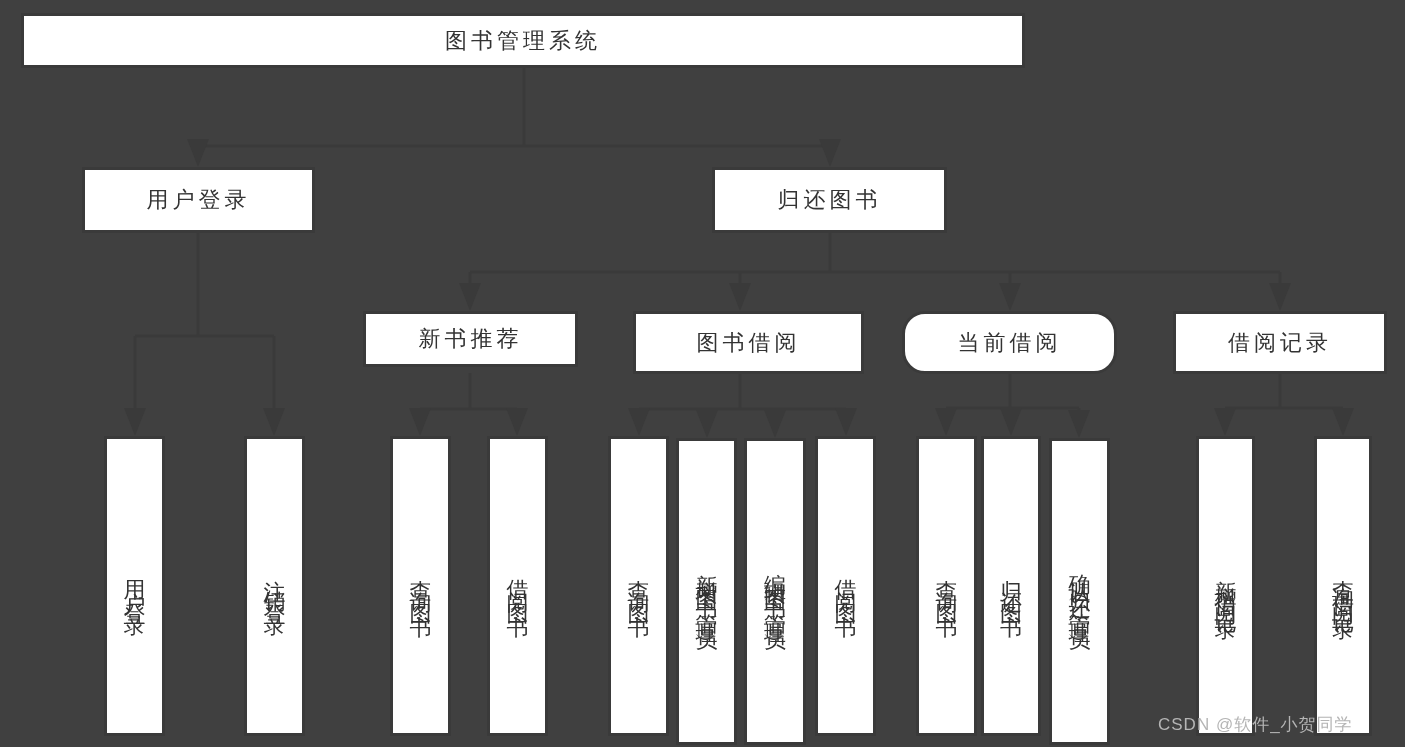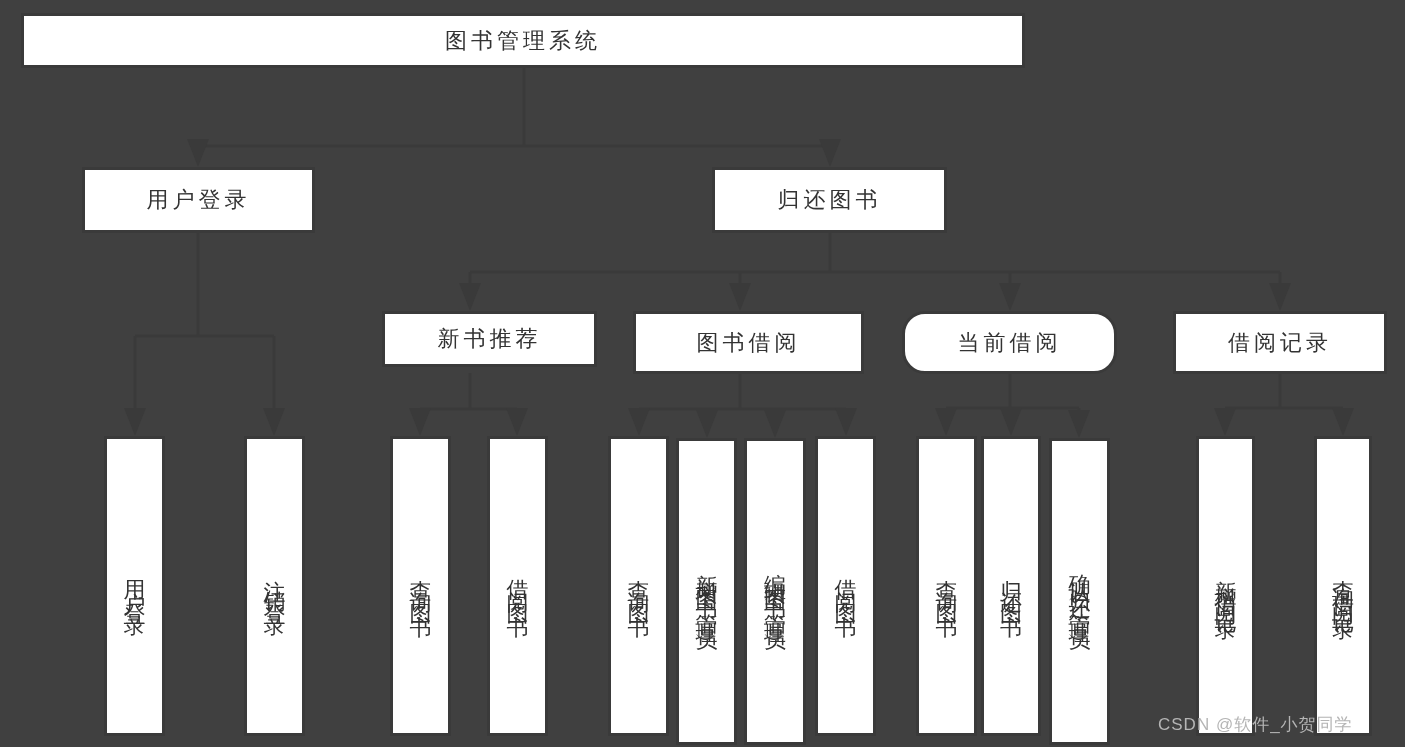--- a/index.html
+++ b/index.html
@@ -95,21 +95,21 @@
       <path d="M1214 408 L1236 408 L1225 436 Z"></path>
       <path d="M1332 408 L1354 408 L1343 436 Z"></path>
     </g>
   </svg>
 
   <div class="node h" style="left:21px; top:13px; width:1004px; height:55px;">图书管理系统</div>
 
   <div class="node h" style="left:82px; top:167px; width:233px; height:66px;">用户登录</div>
   <div class="node h" style="left:712px; top:167px; width:235px; height:66px;">归还图书</div>
 
-  <div class="node h" style="left:382px; top:311px; width:215px; height:56px;">新书推荐</div>
+  <div class="node h" style="left:363px; top:311px; width:215px; height:56px;">新书推荐</div>
   <div class="node h" style="left:633px; top:311px; width:231px; height:63px;">图书借阅</div>
   <div class="node h" style="left:902px; top:311px; width:215px; height:63px;border-radius:23px;">当前借阅</div>
   <div class="node h" style="left:1173px; top:311px; width:214px; height:63px;">借阅记录</div>
 
   <div class="node v s4" style="left:104px; top:436px; width:61px; height:300px;">用户登录</div>
   <div class="node v s4" style="left:244px; top:436px; width:61px; height:300px;">注销登录</div>
 
   <div class="node v s4" style="left:390px; top:436px; width:61px; height:300px;">查询图书</div>
   <div class="node v s4" style="left:487px; top:436px; width:61px; height:300px;">借阅图书</div>
 

